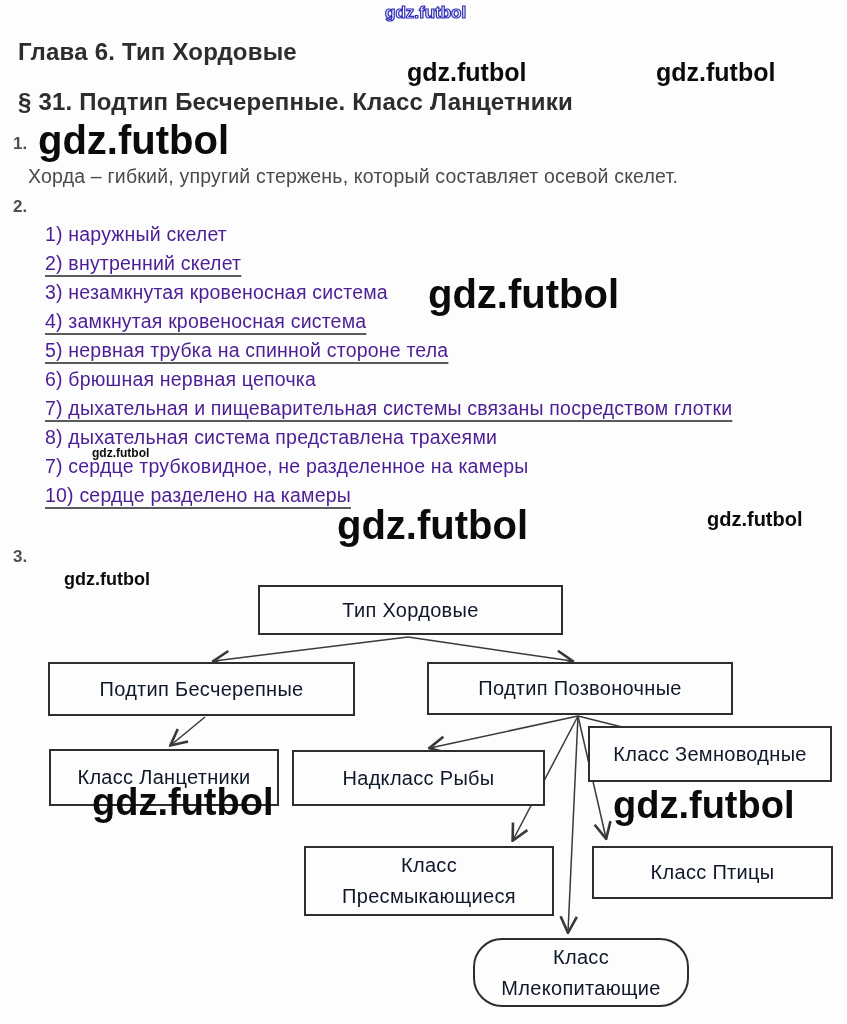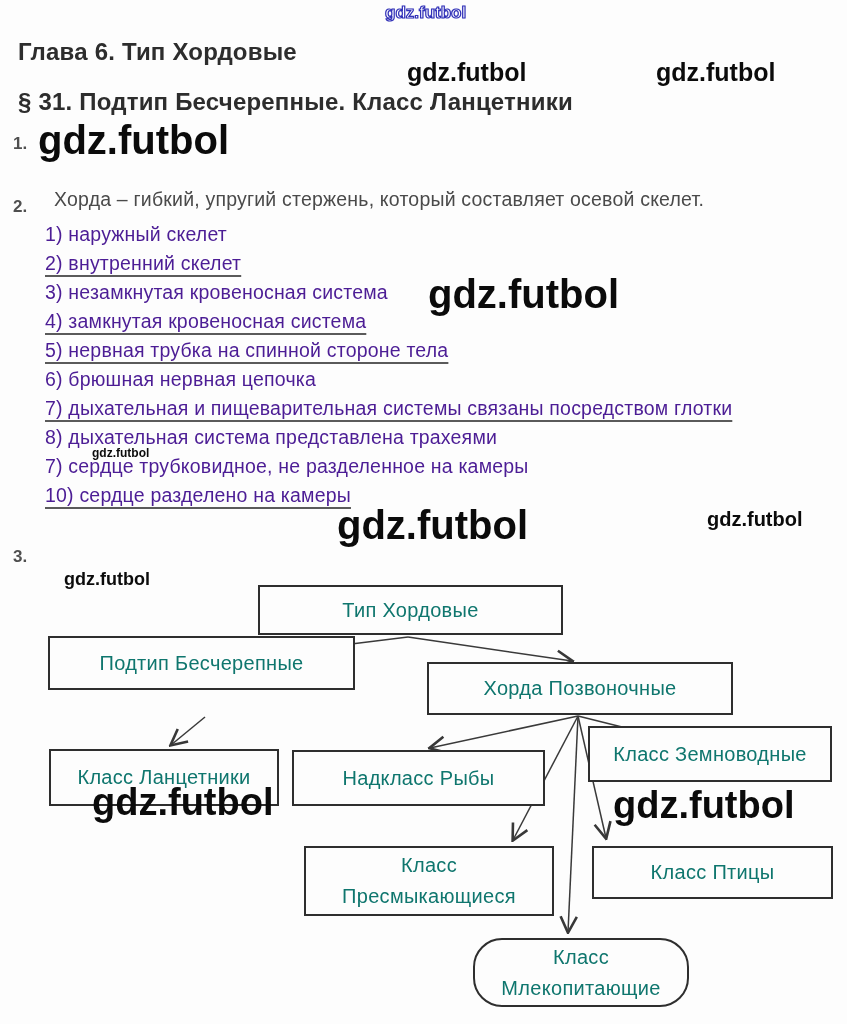--- a/index.html
+++ b/index.html
@@ -57,21 +57,21 @@
     text-underline-offset: 5px;
     text-decoration-color: #5a5a5a;
   }
   
   .dbox {
     position: absolute;
     border: 2px solid #2e2e2e;
     background: #fdfdfd;
     display: flex; align-items: center; justify-content: center;
     text-align: center;
-    font-size: 20px; color: #0f766e; letter-spacing: 0.3px;
+    font-size: 20px; color: #0f172a; letter-spacing: 0.3px;
     line-height: 1.55;
     z-index: 2;
     padding: 2px 8px;
   }
   .arrows {
     position: absolute; left: 0; top: 580px; width: 847px; height: 444px;
     z-index: 1; pointer-events: none;
   }
 </style>
 </head>
@@ -88,21 +88,21 @@
   <div class="wm" style="left:337px; top:505px; font-size:40px;">gdz.futbol</div>
   <div class="wm" style="left:707px; top:509px; font-size:20px;">gdz.futbol</div>
   <div class="wm" style="left:64px; top:570px; font-size:18px; font-weight:700;">gdz.futbol</div>
   <div class="wm" style="left:92px; top:783px; font-size:38px;">gdz.futbol</div>
   <div class="wm" style="left:613px; top:786px; font-size:38px;">gdz.futbol</div>
 
   <div class="heading" style="left:18px; top:38px;">Глава 6. Тип Хордовые</div>
   <div class="heading" style="left:18px; top:88px;">§ 31. Подтип Бесчерепные. Класс Ланцетники</div>
 
   <div class="tasknum" style="left:13px; top:134px;">1.</div>
-  <div class="para" style="left:54px; top:165px;margin-top:23px;">Хорда – гибкий, упругий стержень, который составляет осевой скелет.</div>
+  <div class="para" style="left:28px; top:165px;">Хорда – гибкий, упругий стержень, который составляет осевой скелет.</div>
 
   <div class="tasknum" style="left:13px; top:197px;">2.</div>
   <div class="list">
     <div class="t2-item">1) наружный скелет</div>
     <div class="t2-item u">2) внутренний скелет</div>
     <div class="t2-item">3) незамкнутая кровеносная система</div>
     <div class="t2-item u">4) замкнутая кровеносная система</div>
     <div class="t2-item u">5) нервная трубка на спинной стороне тела</div>
     <div class="t2-item">6) брюшная нервная цепочка</div>
     <div class="t2-item u">7) дыхательная и пищеварительная системы связаны посредством глотки</div>
@@ -125,22 +125,22 @@
       <line x1="205" y1="137" x2="171" y2="165" marker-end="url(#ah)"></line>
       <line x1="578" y1="136" x2="430" y2="168" marker-end="url(#ah)"></line>
       <line x1="578" y1="136" x2="702" y2="167" marker-end="url(#ah)"></line>
       <line x1="578" y1="136" x2="513" y2="260" marker-end="url(#ah)"></line>
       <line x1="578" y1="136" x2="606" y2="258" marker-end="url(#ah)"></line>
       <line x1="578" y1="136" x2="568" y2="352" marker-end="url(#ah)"></line>
     </g>
   </svg>
 
   <div class="dbox" style="left:258px; top:585px; width:305px; height:50px;">Тип Хордовые</div>
-  <div class="dbox" style="left:48px; top:636px; width:307px; height:54px;">Подтип Бесчерепные</div>
-  <div class="dbox" style="left:427px; top:662px; width:306px; height:53px;">Хорда Позвоночные</div>
+  <div class="dbox" style="left:48px; top:662px; width:307px; height:54px;">Подтип Бесчерепные</div>
+  <div class="dbox" style="left:427px; top:662px; width:306px; height:53px;">Подтип Позвоночные</div>
   <div class="dbox" style="left:49px; top:749px; width:230px; height:57px;">Класс Ланцетники</div>
   <div class="dbox" style="left:292px; top:750px; width:253px; height:56px;">Надкласс Рыбы</div>
   <div class="dbox" style="left:588px; top:726px; width:244px; height:56px;">Класс Земноводные</div>
   <div class="dbox" style="left:304px; top:846px; width:250px; height:70px;">Класс Пресмыкающиеся</div>
   <div class="dbox" style="left:592px; top:846px; width:241px; height:53px;">Класс Птицы</div>
   <div class="dbox" style="left:473px; top:938px; width:216px; height:69px;border-radius:29px;">Класс Млекопитающие</div>
 
 </div>
 
 </body></html>

